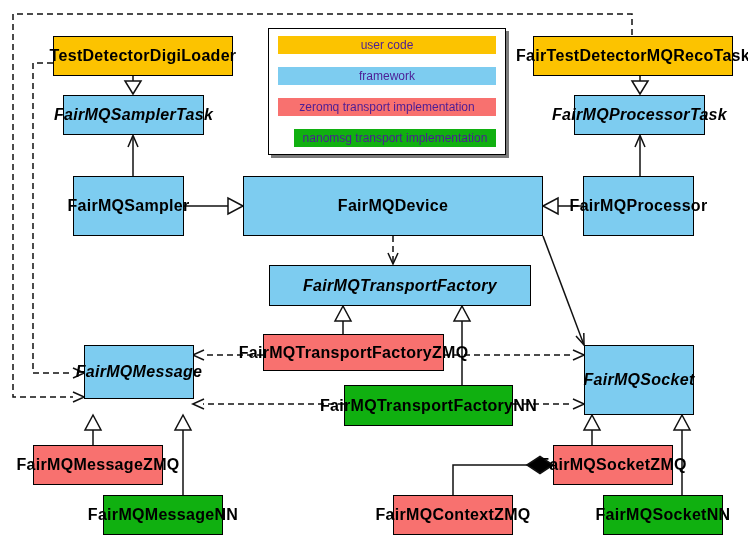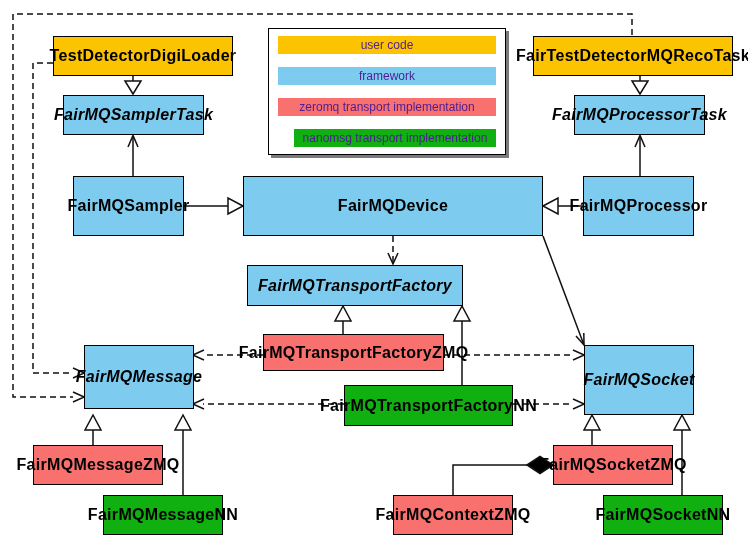--- a/index.html
+++ b/index.html
@@ -139,27 +139,27 @@
   <div class="node f abstract" style="left:63px;top:95px;width:141px;height:40px">FairMQSamplerTask</div>
 
   <div class="node f abstract" style="left:574px;top:95px;width:131px;height:40px">FairMQProcessorTask</div>
 
   <div class="node f" style="left:73px;top:176px;width:111px;height:60px">FairMQSampler</div>
 
   <div class="node f" style="left:243px;top:176px;width:300px;height:60px">FairMQDevice</div>
 
   <div class="node f" style="left:583px;top:176px;width:111px;height:60px">FairMQProcessor</div>
 
-  <div class="node f abstract" style="left:247px;top:265px;width:216px;height:41px">FairMQTransportFactory</div>
+  <div class="node f abstract" style="left:269px;top:265px;width:262px;height:41px">FairMQTransportFactory</div>
 
   <div class="node z" style="left:263px;top:334px;width:181px;height:37px">FairMQTransportFactoryZMQ</div>
 
   <div class="node n" style="left:344px;top:385px;width:169px;height:41px">FairMQTransportFactoryNN</div>
 
-  <div class="node f abstract" style="left:84px;top:345px;width:110px;height:64px">FairMQMessage</div>
+  <div class="node f abstract" style="left:84px;top:345px;width:110px;height:54px">FairMQMessage</div>
 
   <div class="node f abstract" style="left:584px;top:345px;width:110px;height:70px">FairMQSocket</div>
 
   <div class="node z" style="left:33px;top:445px;width:130px;height:40px">FairMQMessageZMQ</div>
 
   <div class="node n" style="left:103px;top:495px;width:120px;height:40px">FairMQMessageNN</div>
 
   <div class="node z" style="left:553px;top:445px;width:120px;height:40px">FairMQSocketZMQ</div>
 
   <div class="node n" style="left:603px;top:495px;width:120px;height:40px">FairMQSocketNN</div>

